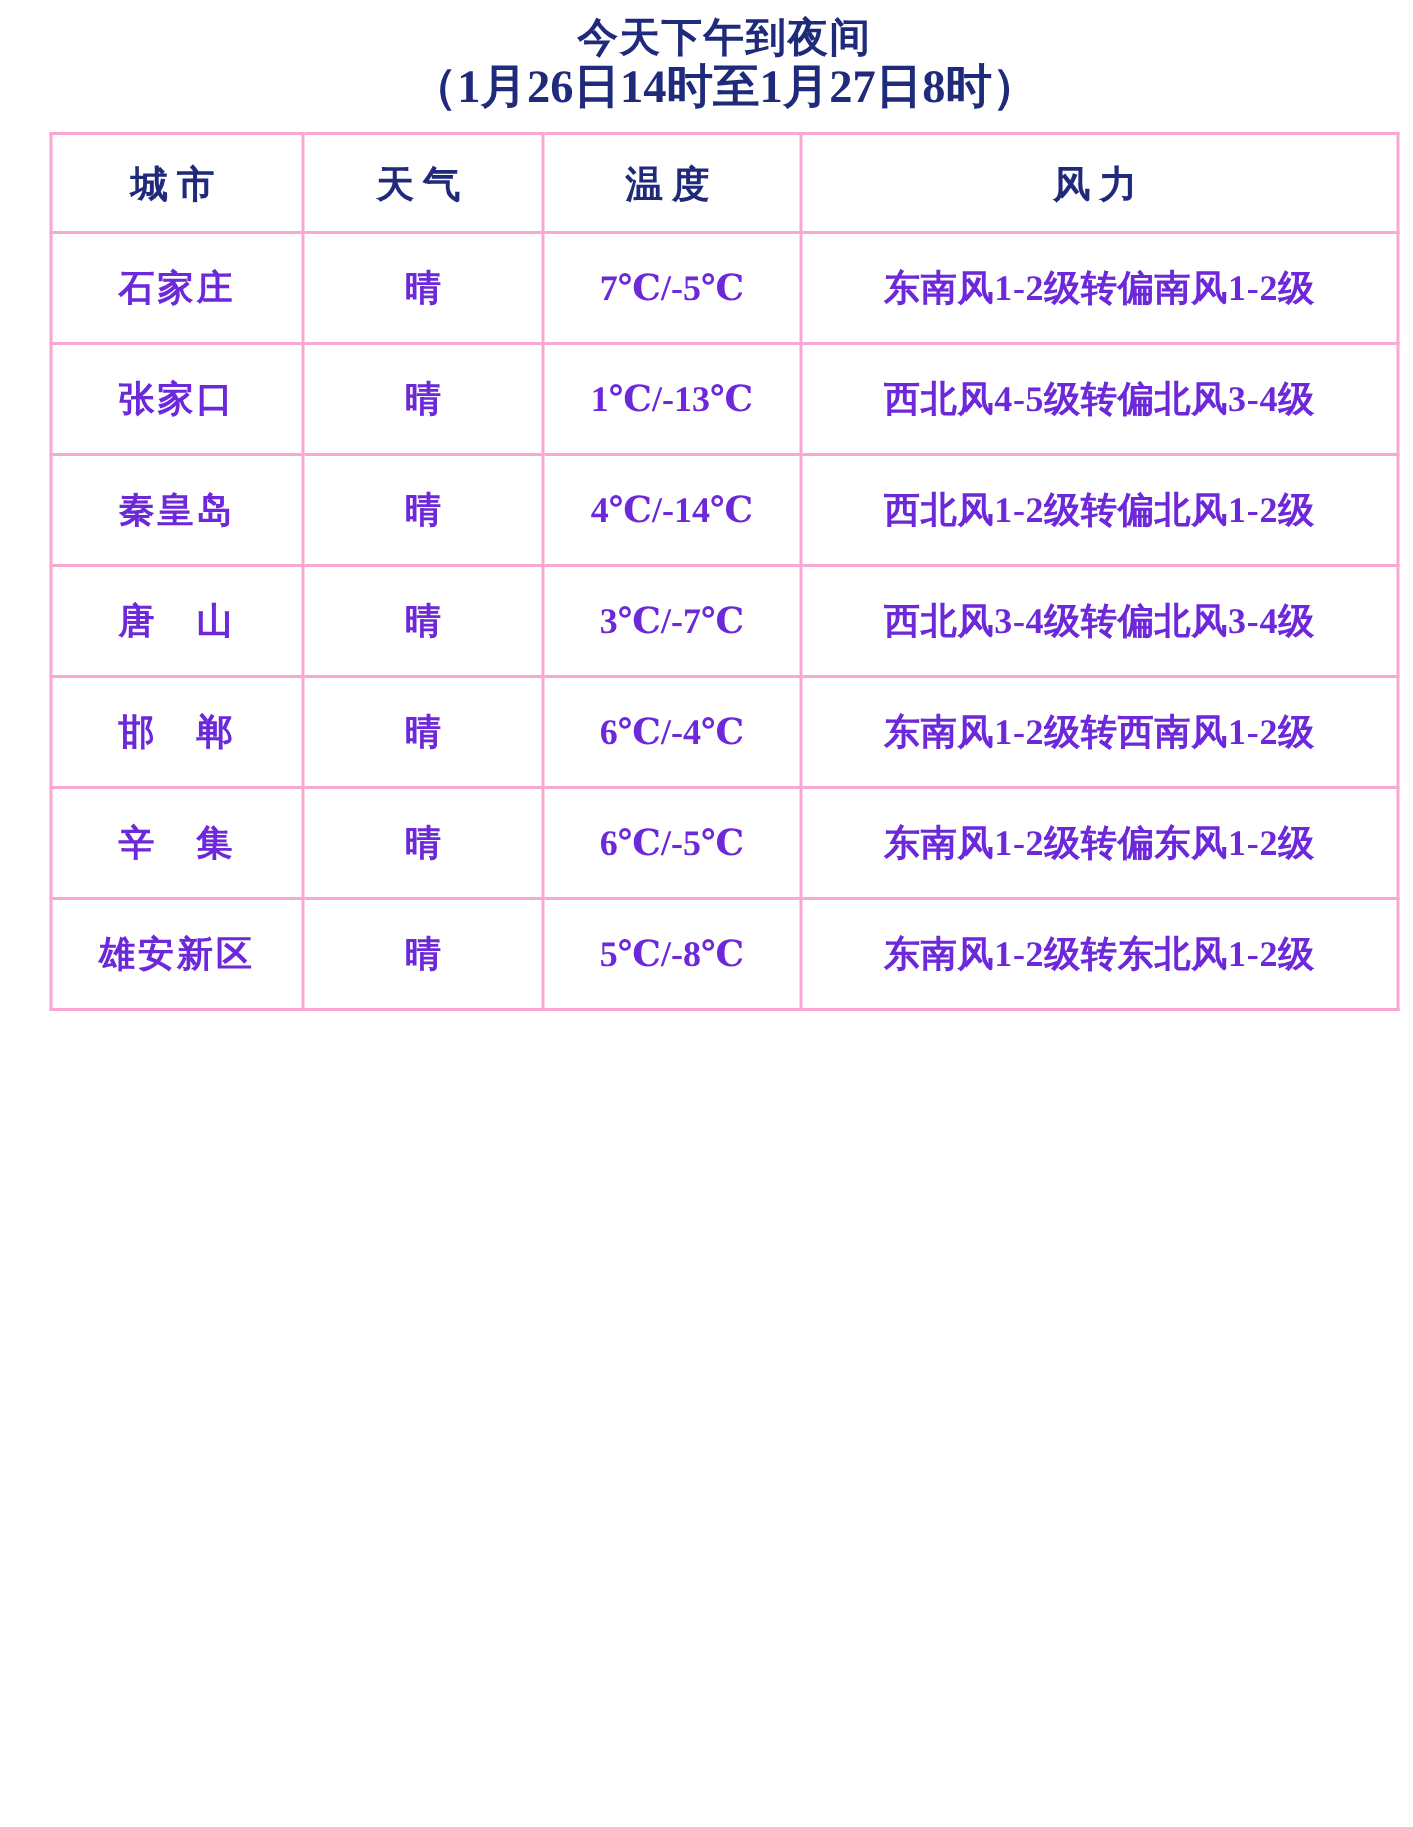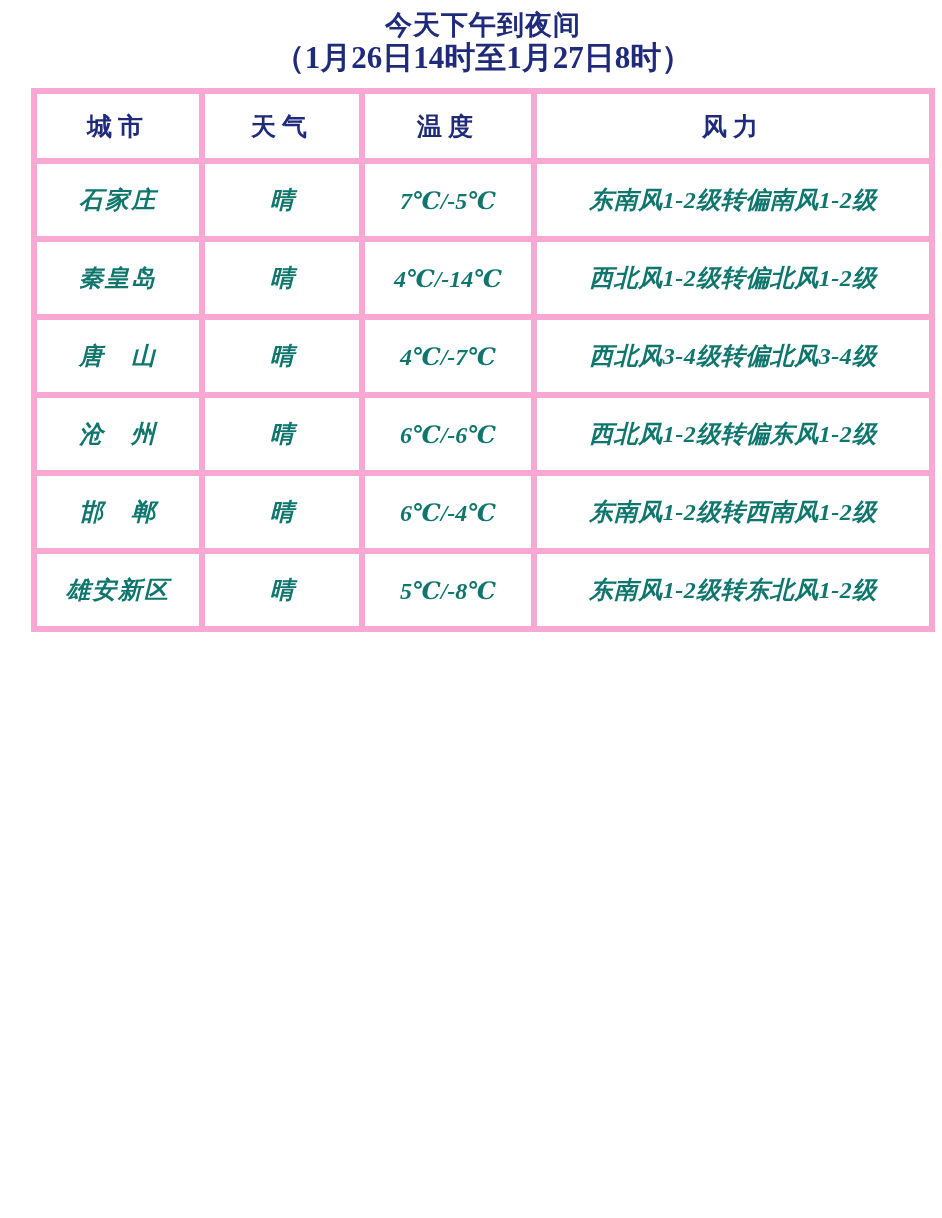--- a/index.html
+++ b/index.html
@@ -40,37 +40,36 @@
     line-height: 32px;
     letter-spacing: 0px;
   }
   table.weather {
     border-collapse: collapse;
     margin: 14px auto 0 auto;
     width: 898px;
     table-layout: fixed;
   }
   table.weather td, table.weather th {
-    border: 6px solid #f9a8d4;
+    border: 2px solid #f9a8d4;
     text-align: center;
     vertical-align: middle;
     font-weight: bold;
     padding: 0;
   }
   table.weather thead th {
     height: 64px;
     font-size: 25px;
     color: #1f2a7a;
     letter-spacing: 6px;
   }
   table.weather tbody td {
     height: 72px;
     font-size: 24px;
-    color: #0f766e;
-    font-style: italic;
+    color: #6d28d9;
   }
   col.c-city { width: 168px; }
   col.c-weather { width: 160px; }
   col.c-temp { width: 172px; }
   col.c-wind { width: 398px; }
 
   td.city {
     letter-spacing: 2px;
   }
   td.temp {
@@ -112,42 +111,48 @@
       </tr>
     </thead>
     <tbody id="tbody">
         <tr>
           <td class="city">石家庄</td>
           <td class="weather-cell">晴</td>
           <td class="temp">7℃/-5℃</td>
           <td class="wind">东南风1-2级转偏南风1-2级</td>
         </tr>
         <tr>
+          <td class="city">张家口</td>
+          <td class="weather-cell">晴</td>
+          <td class="temp">1℃/-13℃</td>
+          <td class="wind">西北风4-5级转偏北风3-4级</td>
+        </tr>
+        <tr>
           <td class="city">秦皇岛</td>
           <td class="weather-cell">晴</td>
           <td class="temp">4℃/-14℃</td>
           <td class="wind">西北风1-2级转偏北风1-2级</td>
         </tr>
         <tr>
           <td class="city">唐　山</td>
           <td class="weather-cell">晴</td>
-          <td class="temp">4℃/-7℃</td>
+          <td class="temp">3℃/-7℃</td>
           <td class="wind">西北风3-4级转偏北风3-4级</td>
-        </tr>
-        <tr>
-          <td class="city">沧　州</td>
-          <td class="weather-cell">晴</td>
-          <td class="temp">6℃/-6℃</td>
-          <td class="wind">西北风1-2级转偏东风1-2级</td>
         </tr>
         <tr>
           <td class="city">邯　郸</td>
           <td class="weather-cell">晴</td>
           <td class="temp">6℃/-4℃</td>
           <td class="wind">东南风1-2级转西南风1-2级</td>
+        </tr>
+        <tr>
+          <td class="city">辛　集</td>
+          <td class="weather-cell">晴</td>
+          <td class="temp">6℃/-5℃</td>
+          <td class="wind">东南风1-2级转偏东风1-2级</td>
         </tr>
         <tr>
           <td class="city">雄安新区</td>
           <td class="weather-cell">晴</td>
           <td class="temp">5℃/-8℃</td>
           <td class="wind">东南风1-2级转东北风1-2级</td>
         </tr>
       </tbody>
   </table>
 

